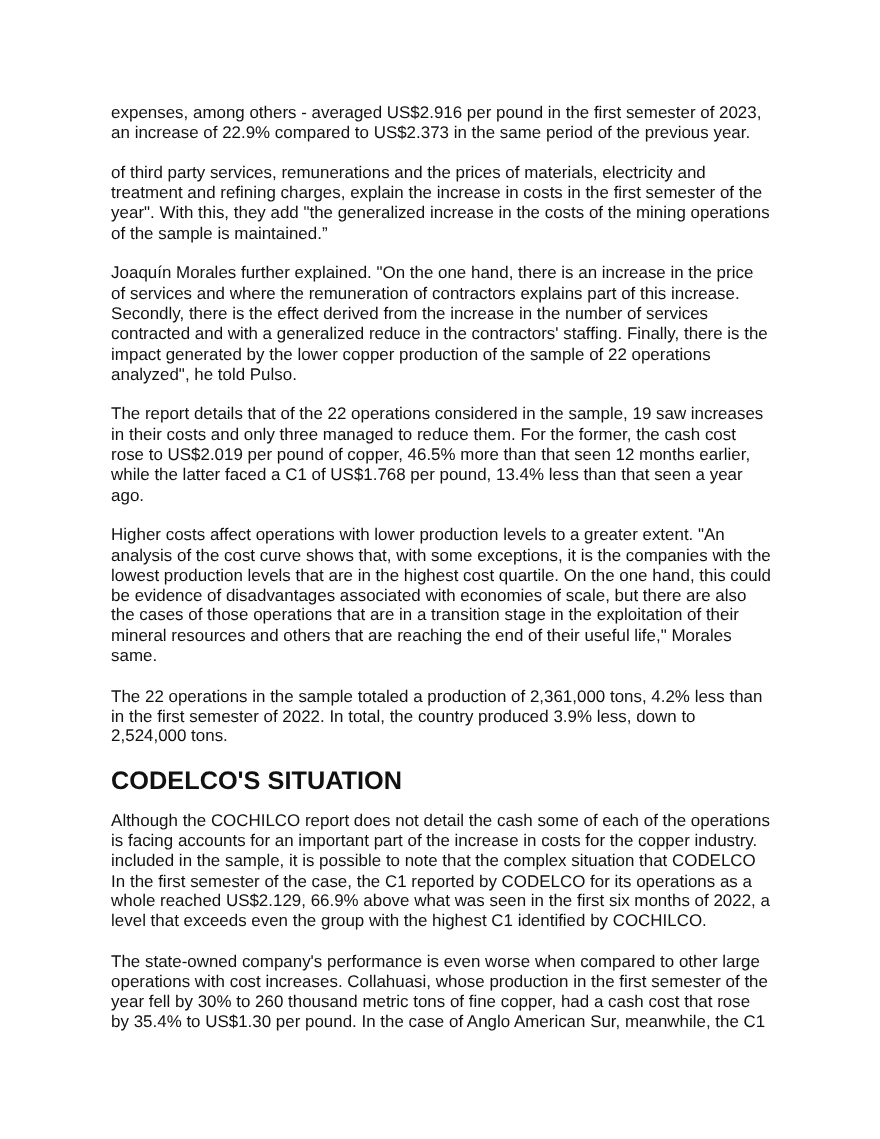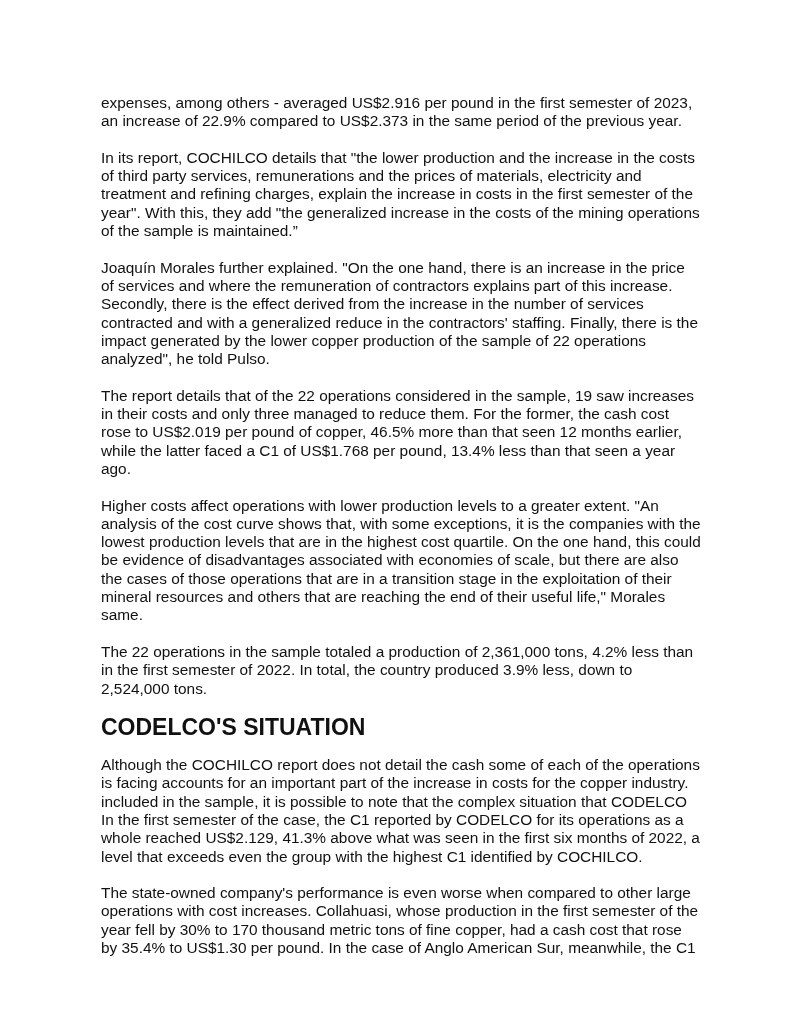--- a/index.html
+++ b/index.html
@@ -45,21 +45,20 @@
 
 <div class="page">
 
   <div>
     <p class="para">
       <span class="line">expenses, among others - averaged US$2.916 per pound in the first semester of 2023,</span>
       <span class="line">an increase of 22.9% compared to US$2.373 in the same period of the previous year.</span>
     </p>
 
     <p class="para">
-      <span class="line">In its report, COCHILCO details that "the lower production and the increase in the costs</span>
       <span class="line">of third party services, remunerations and the prices of materials, electricity and</span>
       <span class="line">treatment and refining charges, explain the increase in costs in the first semester of the</span>
       <span class="line">year". With this, they add "the generalized increase in the costs of the mining operations</span>
       <span class="line">of the sample is maintained.”</span>
     </p>
 
     <p class="para">
       <span class="line">Joaquín Morales further explained. "On the one hand, there is an increase in the price</span>
       <span class="line">of services and where the remuneration of contractors explains part of this increase.</span>
       <span class="line">Secondly, there is the effect derived from the increase in the number of services</span>
@@ -94,25 +93,25 @@
   </div>
 
   <div>
     <h2 class="heading">CODELCO'S SITUATION</h2>
 
     <p class="para">
       <span class="line">Although the COCHILCO report does not detail the cash some of each of the operations</span>
       <span class="line">is facing accounts for an important part of the increase in costs for the copper industry.</span>
       <span class="line">included in the sample, it is possible to note that the complex situation that CODELCO</span>
       <span class="line">In the first semester of the case, the C1 reported by CODELCO for its operations as a</span>
-      <span class="line">whole reached US$2.129, 41.3% above what was seen in the first six months of 2022, a</span>
+      <span class="line">whole reached US$2.129, 66.9% above what was seen in the first six months of 2022, a</span>
       <span class="line">level that exceeds even the group with the highest C1 identified by COCHILCO.</span>
     </p>
 
     <p class="para">
       <span class="line">The state-owned company's performance is even worse when compared to other large</span>
       <span class="line">operations with cost increases. Collahuasi, whose production in the first semester of the</span>
-      <span class="line">year fell by 30% to 170 thousand metric tons of fine copper, had a cash cost that rose</span>
+      <span class="line">year fell by 30% to 260 thousand metric tons of fine copper, had a cash cost that rose</span>
       <span class="line">by 35.4% to US$1.30 per pound. In the case of Anglo American Sur, meanwhile, the C1</span>
     </p>
   </div>
 
 </div>
 
 </body></html>

